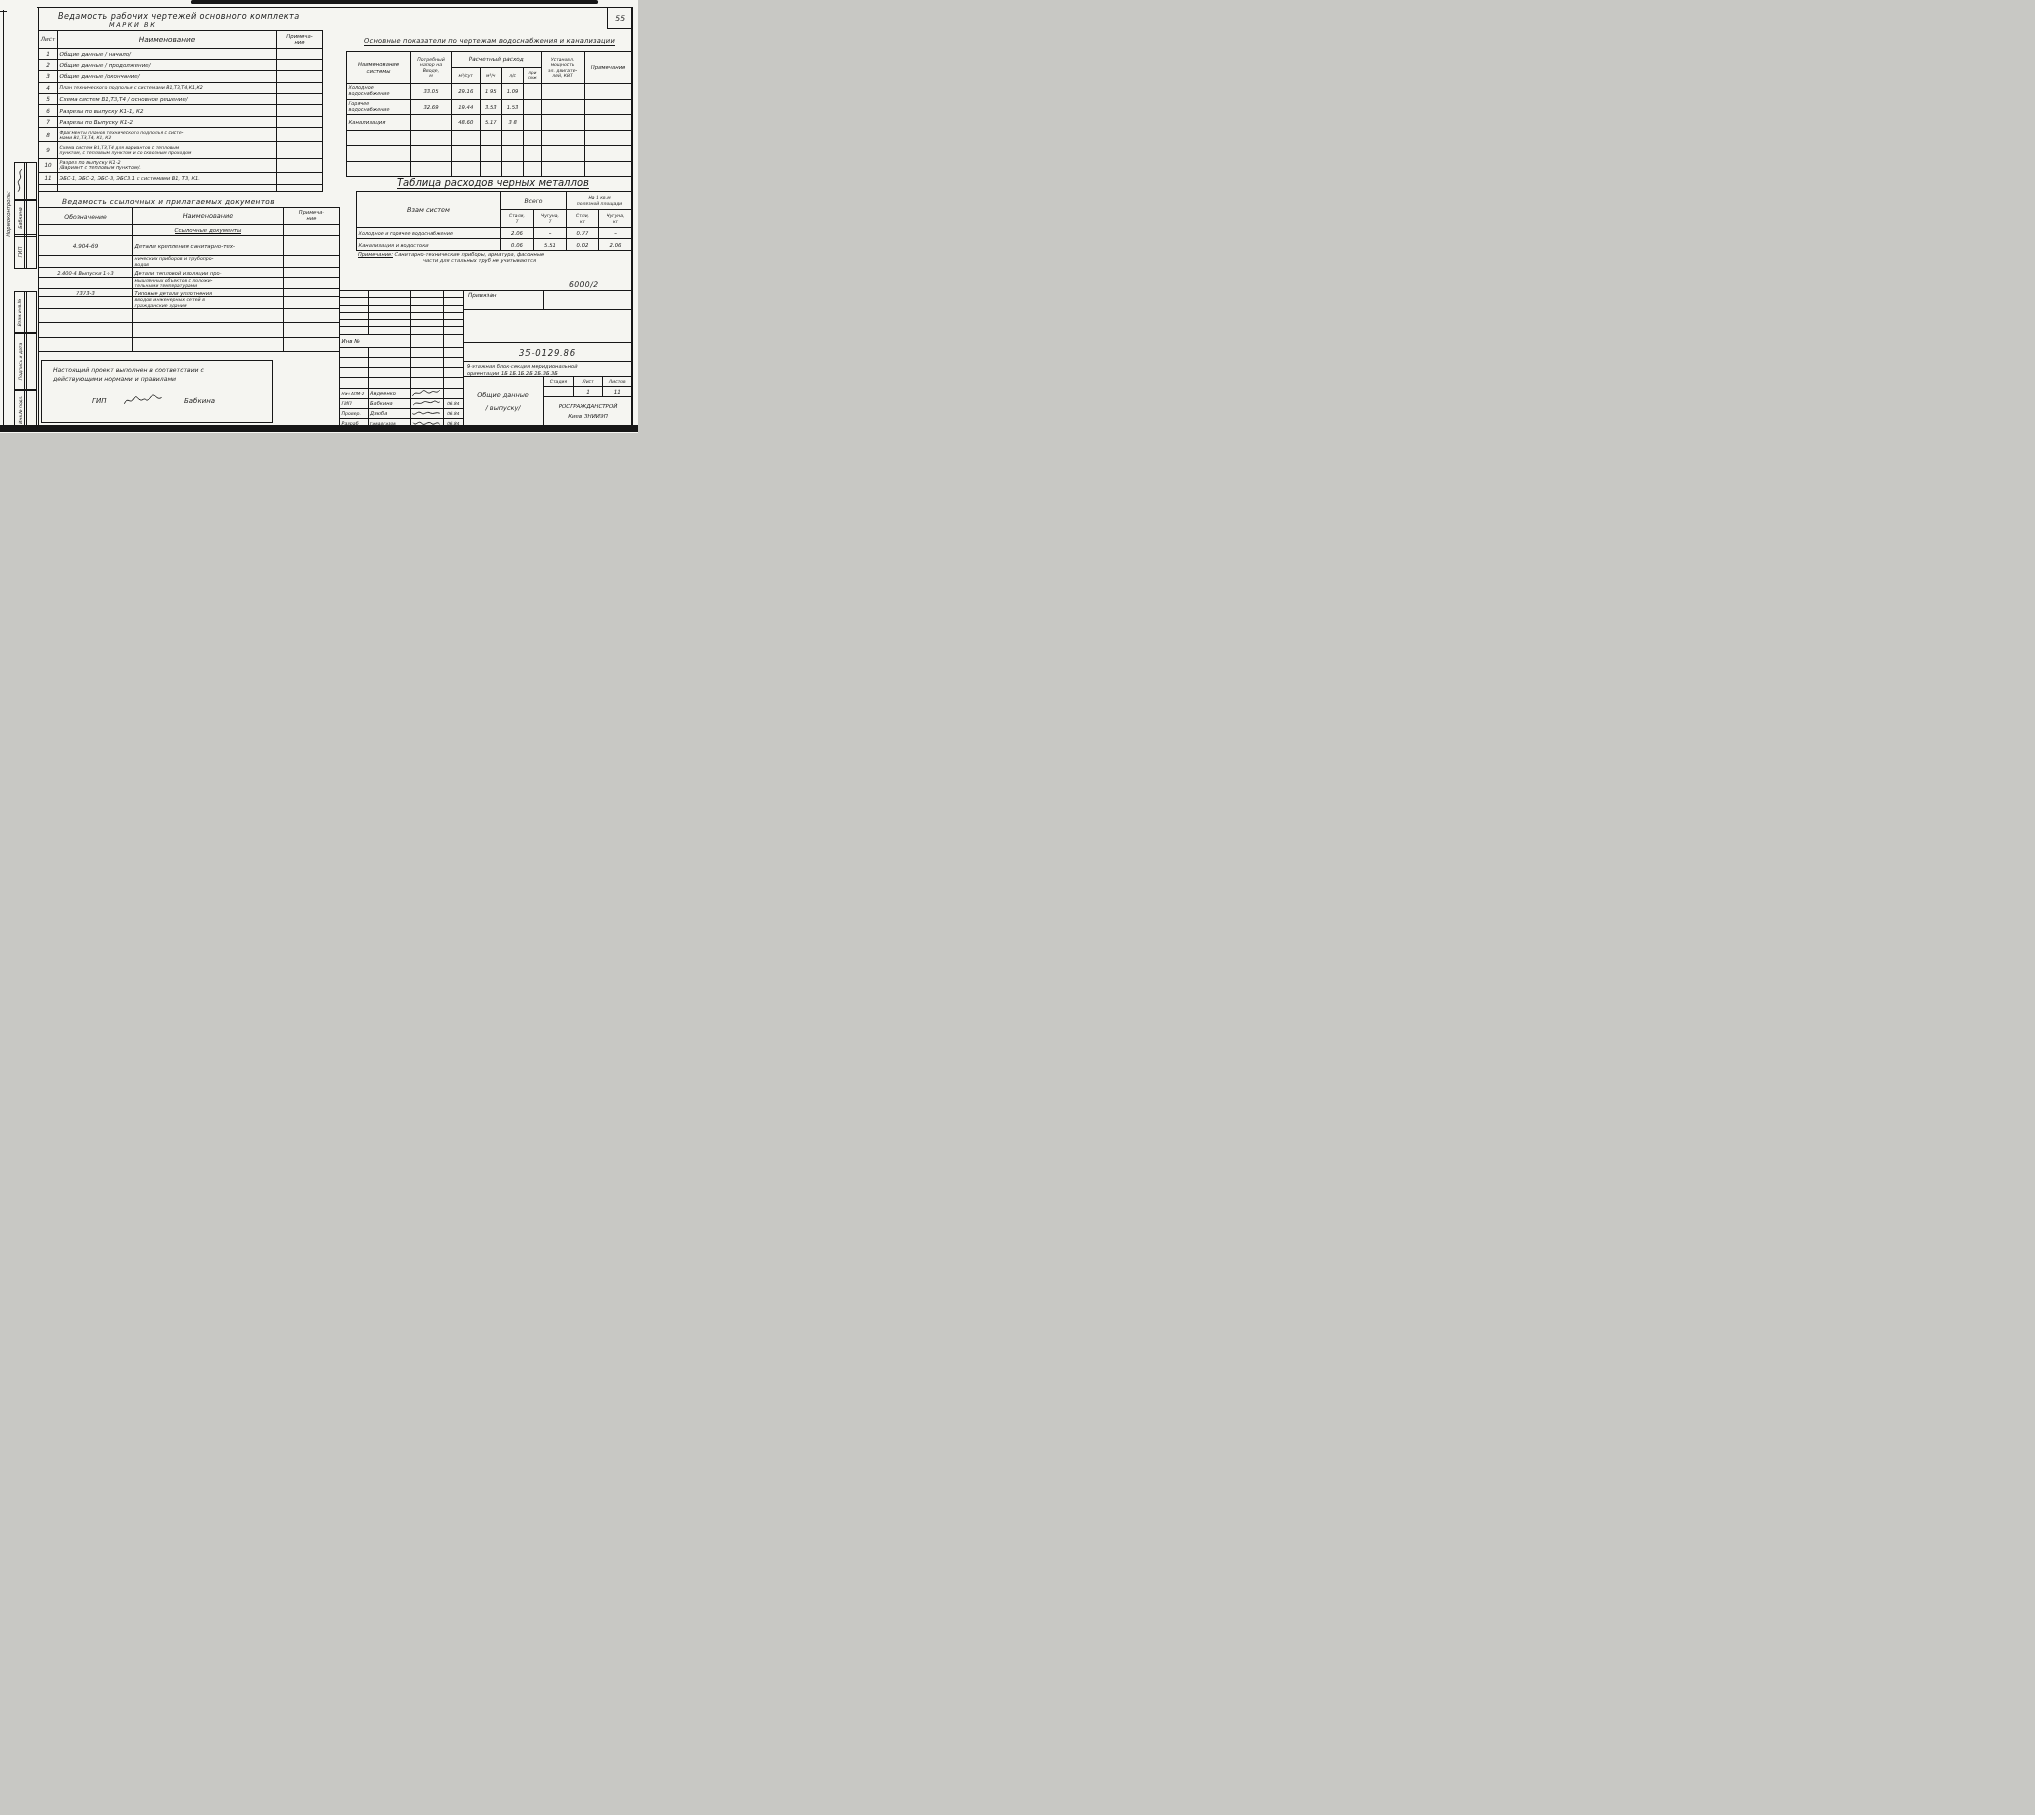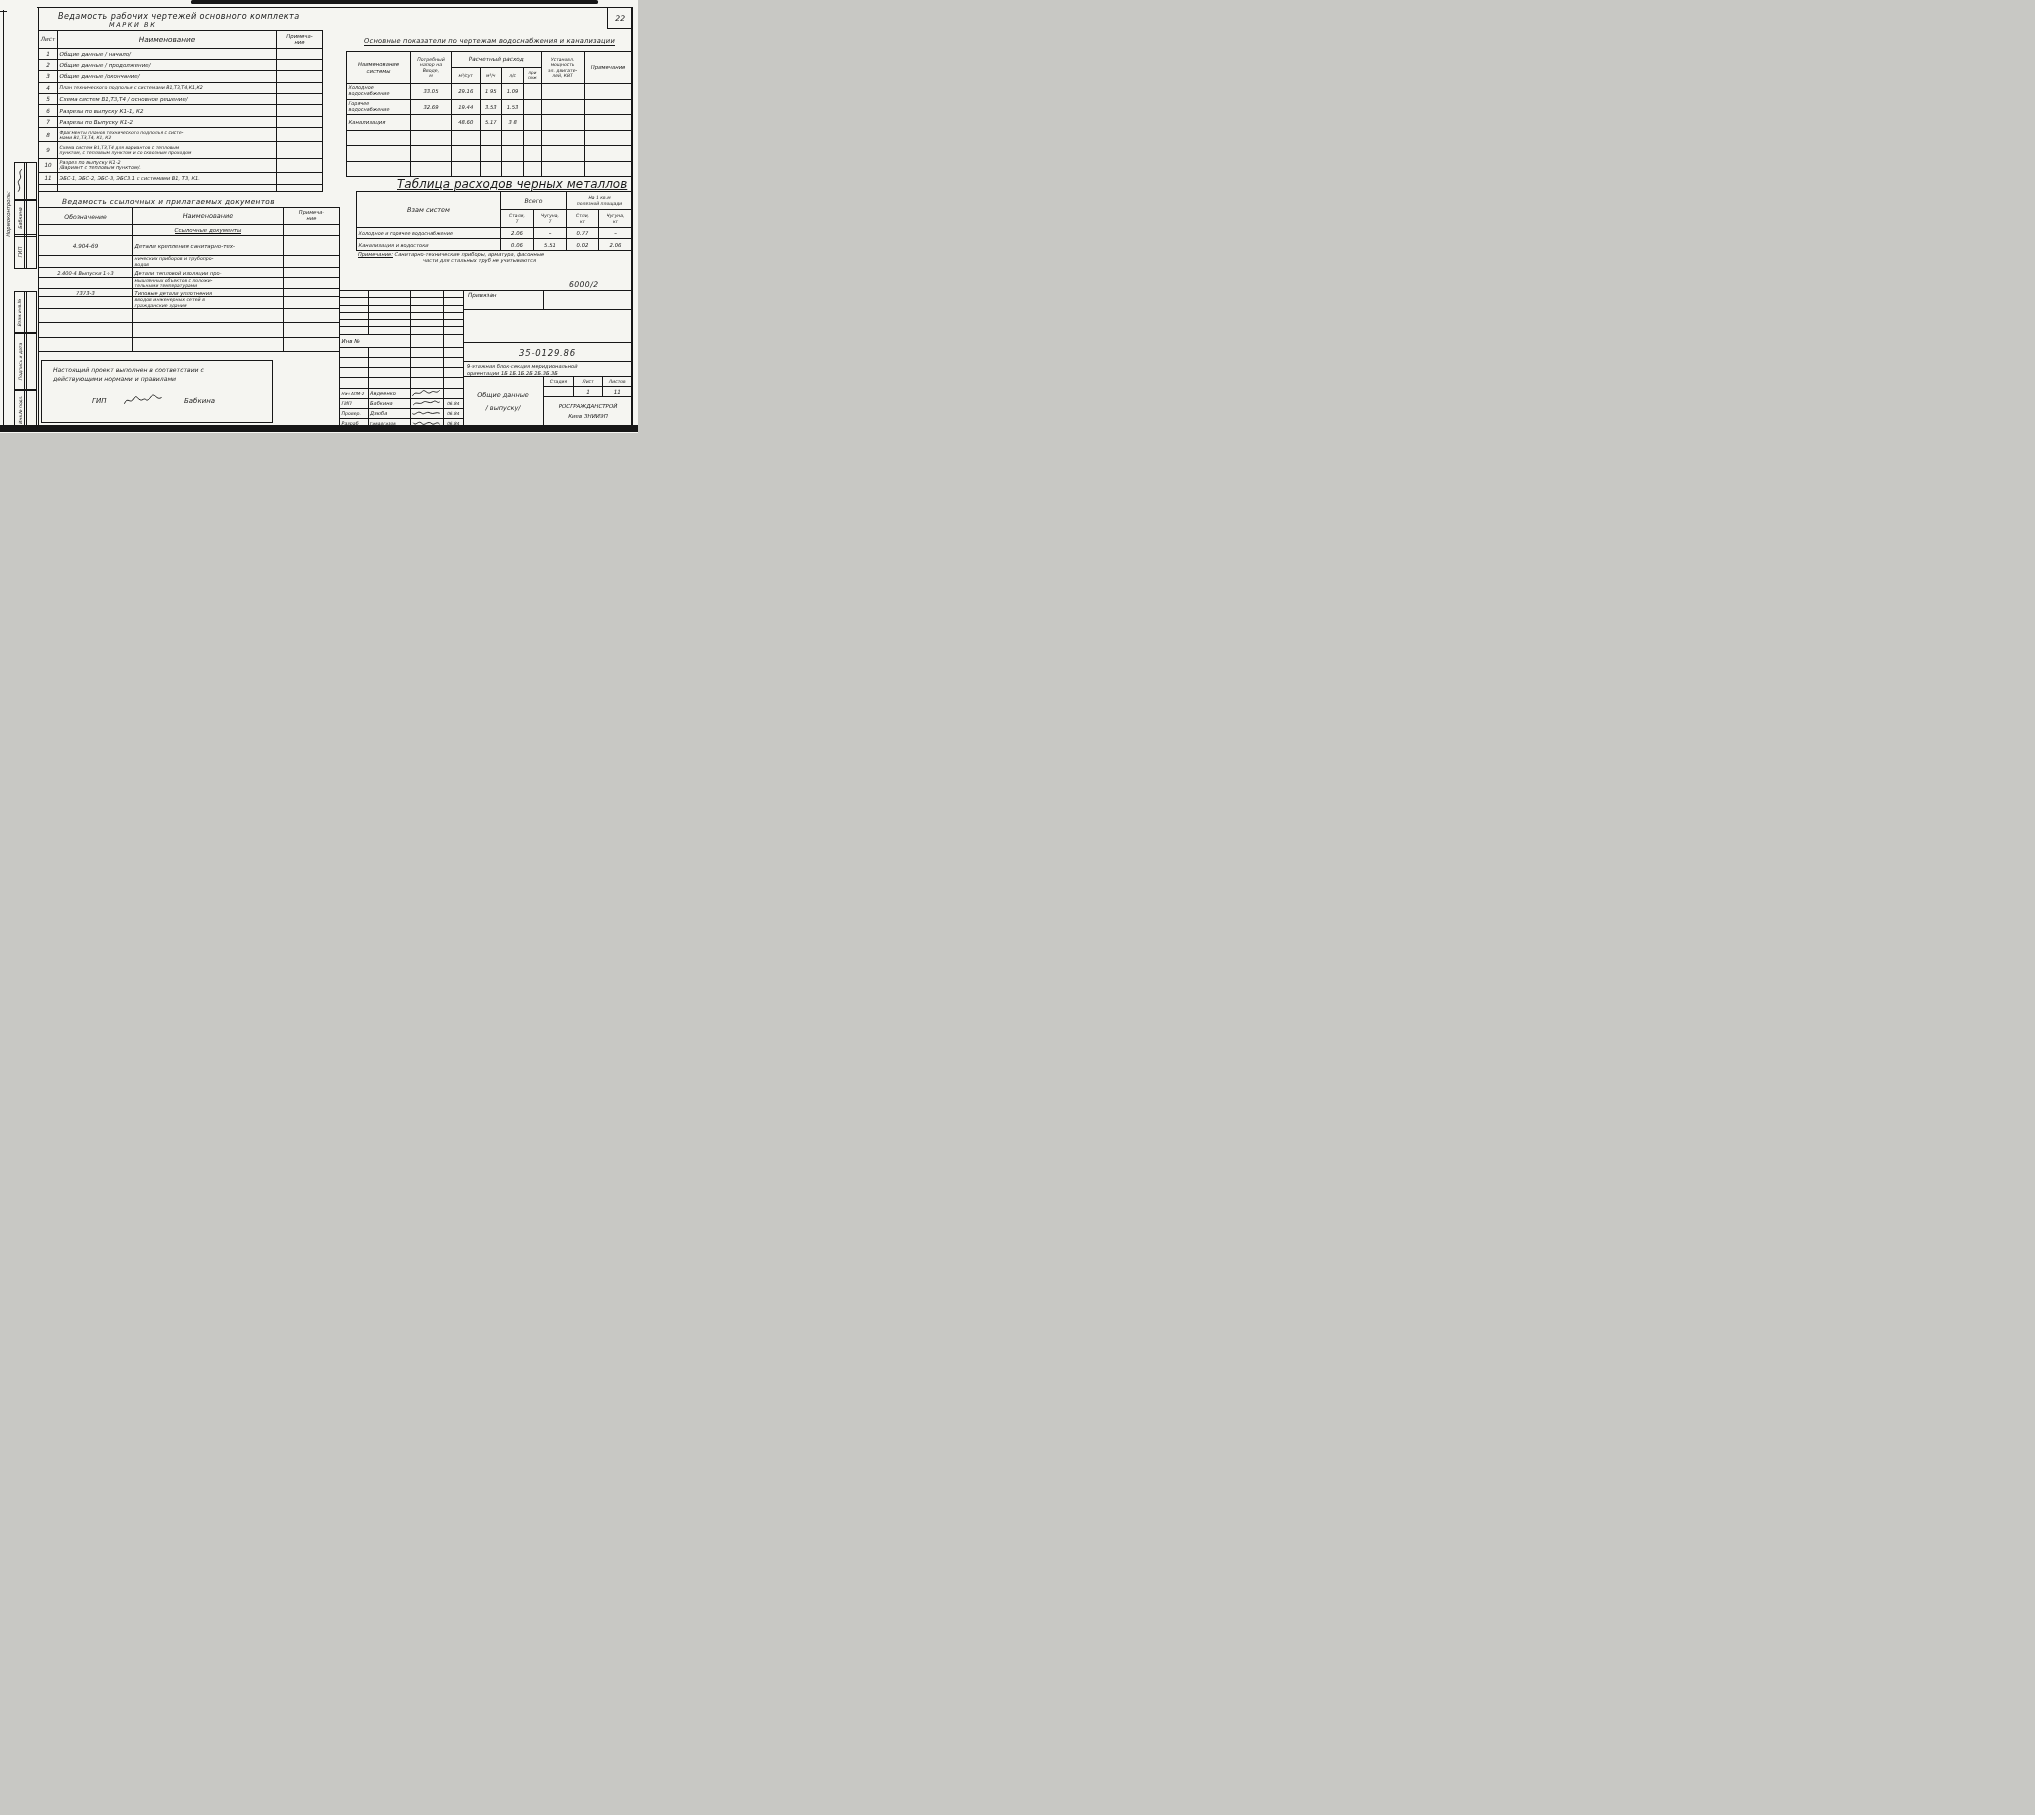--- a/index.html
+++ b/index.html
@@ -33,21 +33,21 @@
 
   <div class="line" style="left:0;top:10.6px;width:6.5px;height:1.6px;"></div>
   <div class="line" style="left:37px;top:6.5px;width:594px;height:1.6px;"></div>
   <div class="line" style="left:191px;top:0;width:407px;height:3.7px;border-radius:1.6px;"></div>
   <div class="line" style="left:631px;top:6.5px;width:1.6px;height:422px;"></div>
   <div class="line" style="left:3.3px;top:9.8px;width:1.2px;height:418px;"></div>
   <div class="line" style="left:38px;top:6.5px;width:1.2px;height:422px;"></div>
   <div class="line" style="left:0;top:425px;width:638px;height:6.5px;"></div>
 
   <div class="abs hw" style="left:607px;top:7.3px;width:24.4px;height:19.5px;border:1.2px solid #171717;display:flex;align-items:center;justify-content:center;font-size:7.7px;">
-      <span data-bind="page_number">22</span>
+      <span data-bind="page_number">55</span>
     </div>
 
   <div class="abs hw title" data-bind="register.title" style="left:58px;top:10.6px;text-align:center;">Ведамость рабочих чертежей основного комплекта</div>
   <div class="abs hw" data-bind="register.subtitle" style="left:109px;top:21px;font-size:6.5px;letter-spacing:1.6px;text-transform:uppercase;">марки ВК</div>
 
   <table class="abs" style="left:38px;top:30px;width:283px;">
     <colgroup>
         <col style="width:19px">
         <col style="width:219px">
         <col style="width:46px">
@@ -300,21 +300,21 @@
           <td></td>
           <td></td>
           <td></td>
           <td></td>
           <td></td>
         </tr>
   </tbody>
     </table>
 
   <div class="abs hw" style="left:397px;top:177px;">
-    <span class="u" data-bind="metals.title" style="font-size:12px;border-bottom-width:1.2px;text-decoration:underline;">Таблица расходов черных металлов</span>
+    <span class="u" data-bind="metals.title" style="font-size:10px;border-bottom-width:1.2px;">Таблица расходов черных металлов</span>
   </div>
   <table class="abs" style="left:356px;top:191px;width:275px;">
     <colgroup>
         <col style="width:144px">
         <col style="width:33px">
         <col style="width:33px">
         <col style="width:32px">
         <col style="width:34px">
       </colgroup>
     <tbody>

